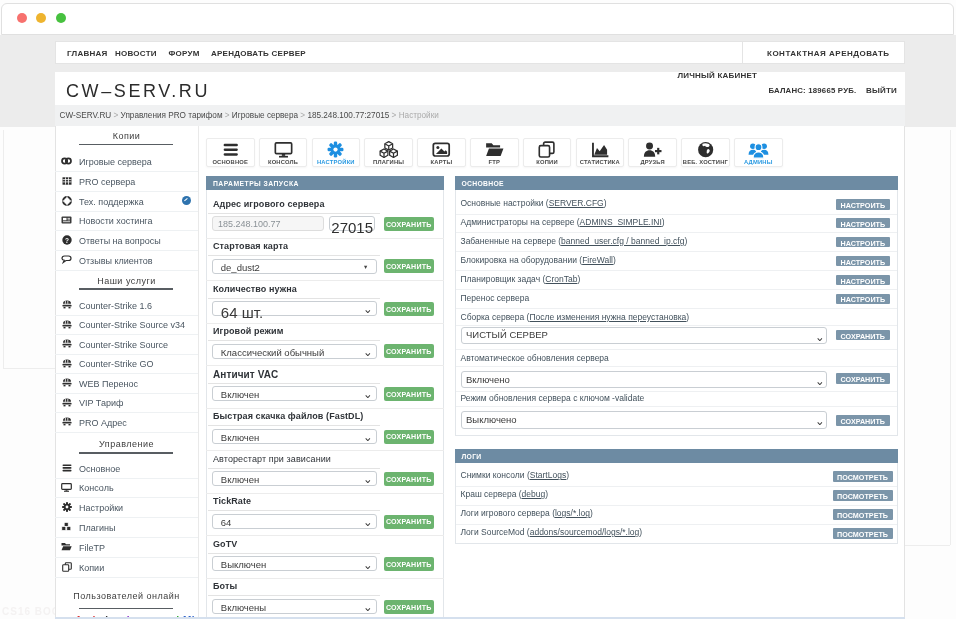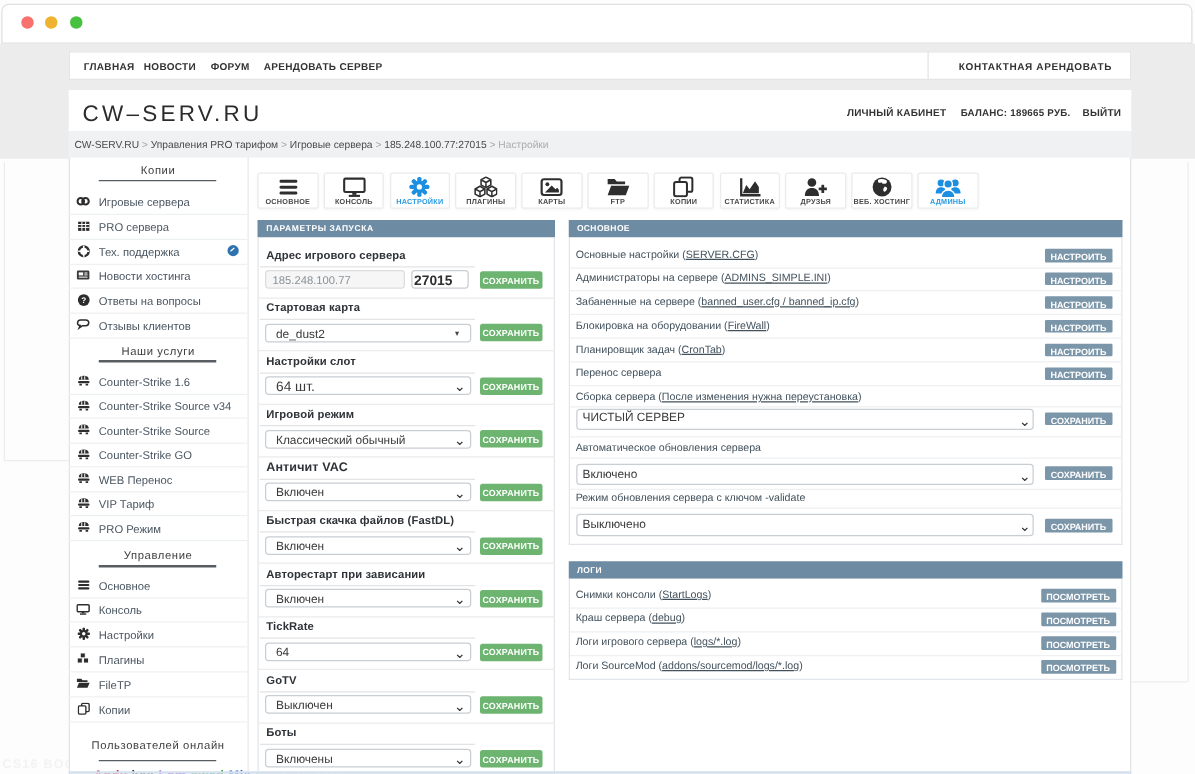--- a/index.html
+++ b/index.html
@@ -21,21 +21,21 @@
 <div class="a" style="left:2px;top:606px;font-size:10px;font-weight:bold;color:#f4f2f2;letter-spacing:1px;">CS16 BOOST 013</div>
 <div class="a" style="left:55px;top:41px;width:850px;height:23px;background:#fff;border:1px solid #e4e4e4;"></div>
 <div class="a" style="left:67px;top:49px;font-size:8px;font-weight:bold;color:#333;letter-spacing:.25px;">ГЛАВНАЯ</div>
 <div class="a" style="left:115px;top:49px;font-size:8px;font-weight:bold;color:#333;letter-spacing:.25px;">НОВОСТИ</div>
 <div class="a" style="left:168.5px;top:49px;font-size:8px;font-weight:bold;color:#333;letter-spacing:.25px;">ФОРУМ</div>
 <div class="a" style="left:211px;top:49px;font-size:8px;font-weight:bold;color:#333;letter-spacing:.25px;">АРЕНДОВАТЬ СЕРВЕР</div>
 <div class="a" style="left:742px;top:41px;width:163px;height:23px;border-left:1px solid #e4e4e4;"></div>
 <div class="a" style="left:767px;top:49px;font-size:8px;font-weight:bold;color:#333;letter-spacing:.5px;">КОНТАКТНАЯ АРЕНДОВАТЬ</div>
 <div class="a" style="left:55px;top:72px;width:850px;height:33px;background:#fff;"></div>
 <div class="a" style="left:66px;top:81px;font-size:18px;color:#2b2b2b;letter-spacing:2.6px;">CW–SERV.RU</div>
-<div class="a" style="left:677.5px;top:86px;font-size:8px;font-weight:bold;color:#333;letter-spacing:.2px;">ЛИЧНЫЙ КАБИНЕТ</div>
+<div class="a" style="left:677.5px;top:71px;font-size:8px;font-weight:bold;color:#333;letter-spacing:.2px;">ЛИЧНЫЙ КАБИНЕТ</div>
 <div class="a" style="left:768.5px;top:86px;font-size:7.8px;font-weight:bold;color:#333;letter-spacing:.2px;">БАЛАНС: 189665 РУБ.</div>
 <div class="a" style="left:866px;top:86px;font-size:8px;font-weight:bold;color:#333;letter-spacing:.2px;">ВЫЙТИ</div>
 <div class="a" style="left:55px;top:105px;width:850px;height:21px;background:#f0f1f2;"></div>
 <div class="a" style="left:59.5px;top:111.2px;font-size:8.2px;"><span style="color:#4a4a4a;">CW-SERV.RU</span><span style="color:#a8a8a8;"> &gt; </span><span style="color:#4a4a4a;">Управления PRO тарифом</span><span style="color:#a8a8a8;"> &gt; </span><span style="color:#4a4a4a;">Игровые сервера</span><span style="color:#a8a8a8;"> &gt; </span><span style="color:#4a4a4a;">185.248.100.77:27015</span><span style="color:#a8a8a8;"> &gt; </span><span style="color:#ababab;">Настройки</span></div>
 <div class="a" style="left:55px;top:126px;width:850px;height:493px;background:#fff;border-left:1px solid #e3e3e3;border-right:1px solid #e3e3e3;"></div>
 <div class="a" style="left:198px;top:126px;width:1px;height:493px;background:#e9e9e9;"></div>
 <div class="a" style="left:55px;top:131.0px;width:143px;text-align:center;font-size:9px;color:#3d3d3d;letter-spacing:.5px;">Копии</div>
 <div class="a" style="left:79px;top:143.6px;width:93.6px;height:1.8px;background:#585d62;"></div>
 <div class="a" style="left:60px;top:155.79999999999998px;width:13px;height:11px;display:flex;align-items:center;justify-content:center;">
     <svg width="11" height="8" viewBox="0 0 11 8">
@@ -170,21 +170,21 @@
 <div class="a" style="left:60px;top:416.4px;width:13px;height:11px;display:flex;align-items:center;justify-content:center;">
     <svg width="10" height="9" viewBox="0 0 10 9">
       <path d="M1 3.8 Q1 0.6 5 0.6 Q9 0.6 9 3.8 Z" fill="#2d2d2d"></path>
       <line x1="3.4" y1="0.9" x2="3.4" y2="3.8" stroke="#fff" stroke-width="0.8"></line>
       <line x1="5.8" y1="0.9" x2="5.8" y2="3.8" stroke="#fff" stroke-width="0.8"></line>
       <rect x="0.4" y="4.7" width="9.2" height="1.9" rx="0.9" fill="#2d2d2d"></rect>
       <rect x="1.5" y="7" width="2" height="1.4" fill="#2d2d2d"></rect>
       <rect x="6.5" y="7" width="2" height="1.4" fill="#2d2d2d"></rect>
     </svg>
   </div>
-<div class="a" style="left:79px;top:417.9px;font-size:9px;color:#4a5661;">PRO Режим</div>
+<div class="a" style="left:79px;top:417.9px;font-size:9px;color:#4a5661;">PRO Адрес</div>
 <div class="a" style="left:55px;top:431.8px;width:143px;height:1px;background:#eef1f3;"></div>
 <div class="a" style="left:55px;top:438.6px;width:143px;text-align:center;font-size:9px;color:#3d3d3d;letter-spacing:.5px;">Управление</div>
 <div class="a" style="left:79px;top:452.3px;width:93.6px;height:1.8px;background:#585d62;"></div>
 <div class="a" style="left:60px;top:462.0px;width:13px;height:11px;display:flex;align-items:center;justify-content:center;">
     <svg width="10" height="8" viewBox="0 0 10 8">
       <rect x="0.5" y="0.4" width="9" height="1.7" rx="0.8" fill="#2d2d2d"></rect>
       <rect x="0.5" y="3.1" width="9" height="1.7" rx="0.8" fill="#2d2d2d"></rect>
       <rect x="0.5" y="5.8" width="9" height="1.7" rx="0.8" fill="#2d2d2d"></rect>
     </svg>
   </div>
@@ -354,36 +354,36 @@
   </div>
 <div class="a" style="left:725.9999999999999px;top:159.3px;width:64.5px;text-align:center;font-size:5.8px;font-weight:bold;color:#2a9ae2;letter-spacing:.2px;">АДМИНЫ</div>
 <div class="a" style="left:206px;top:176.2px;width:238px;height:14px;background:#6d8ba3;"></div>
 <div class="a" style="left:213px;top:180px;font-size:6.8px;font-weight:bold;color:#fff;letter-spacing:.45px;">ПАРАМЕТРЫ ЗАПУСКА</div>
 <div class="a" style="left:206px;top:190.2px;width:238px;height:428.8px;background:#fff;border:1px solid #e2e6ea;border-top:none;"></div>
 <div class="a" style="left:213px;top:198.5px;font-size:9px;font-weight:bold;color:#2f3338;letter-spacing:.1px;">Адрес игрового сервера</div>
 <div class="a" style="left:208px;top:212.5px;width:172px;height:1px;background:#e3e3e3;"></div>
 <div class="a" style="left:211.8px;top:215.95px;width:112px;height:15px;background:#f6f6f6;border:1px solid #ddd;border-radius:3px;"></div>
 <div class="a" style="left:218px;top:219.35px;font-size:9px;color:#8a9196;">185.248.100.77</div>
 <div class="a" style="left:328.8px;top:215.95px;width:46px;height:15px;background:#fff;border:1px solid #c9ced3;border-radius:3px;"></div>
-<div class="a" style="left:331.3px;top:219.14999999999998px;font-size:11px;font-weight:bold;color:#2f2f2f;">27015</div>
+<div class="a" style="left:331.3px;top:219.14999999999998px;font-size:15px;font-weight:normal;color:#2f2f2f;">27015</div>
 <div class="a" style="left:384px;top:216.75px;width:49.5px;height:14px;background:#6cb46f;border-radius:2px;"></div>
 <div class="a" style="left:384px;top:220.54999999999998px;width:49.5px;text-align:center;font-size:7.1px;font-weight:bold;color:#fff;letter-spacing:.2px;">СОХРАНИТЬ</div>
 <div class="a" style="left:206px;top:237.54999999999998px;width:238px;height:1px;background:#ececec;"></div>
 <div class="a" style="left:213px;top:241.0px;font-size:9px;font-weight:bold;color:#2f3338;letter-spacing:.1px;">Стартовая карта</div>
 <div class="a" style="left:208px;top:255.0px;width:172px;height:1px;background:#e3e3e3;"></div>
 <div class="a" style="left:211.8px;top:258.5px;width:165px;height:15px;background:#fff;border:1px solid #c9ced3;border-radius:3px;"></div>
 <div class="a" style="left:220.8px;top:261.5px;font-size:9.5px;color:#3a3a3a;">de_dust2</div>
 <div class="a" style="left:364px;top:262.9px;font-size:6.5px;color:#444;">▾</div>
 <div class="a" style="left:384px;top:259.3px;width:49.5px;height:14px;background:#6cb46f;border-radius:2px;"></div>
 <div class="a" style="left:384px;top:263.1px;width:49.5px;text-align:center;font-size:7.1px;font-weight:bold;color:#fff;letter-spacing:.2px;">СОХРАНИТЬ</div>
 <div class="a" style="left:206px;top:280.1px;width:238px;height:1px;background:#ececec;"></div>
-<div class="a" style="left:213px;top:283.6px;font-size:9px;font-weight:bold;color:#2f3338;letter-spacing:.1px;">Настройки слот</div>
+<div class="a" style="left:213px;top:283.6px;font-size:9px;font-weight:bold;color:#2f3338;letter-spacing:.1px;">Количество нужна</div>
 <div class="a" style="left:208px;top:297.6px;width:172px;height:1px;background:#e3e3e3;"></div>
 <div class="a" style="left:211.8px;top:301.05px;width:165px;height:15px;background:#fff;border:1px solid #c9ced3;border-radius:3px;"></div>
-<div class="a" style="left:220.8px;top:304.05px;font-size:11px;color:#3a3a3a;">64 шт.</div>
+<div class="a" style="left:220.8px;top:304.05px;font-size:15px;color:#3a3a3a;">64 шт.</div>
 <div class="a" style="left:363px;top:302.25px;font-size:11.5px;color:#333;">⌄</div>
 <div class="a" style="left:384px;top:301.85px;width:49.5px;height:14px;background:#6cb46f;border-radius:2px;"></div>
 <div class="a" style="left:384px;top:305.65000000000003px;width:49.5px;text-align:center;font-size:7.1px;font-weight:bold;color:#fff;letter-spacing:.2px;">СОХРАНИТЬ</div>
 <div class="a" style="left:206px;top:322.65000000000003px;width:238px;height:1px;background:#ececec;"></div>
 <div class="a" style="left:213px;top:326.1px;font-size:9px;font-weight:bold;color:#2f3338;letter-spacing:.1px;">Игровой режим</div>
 <div class="a" style="left:208px;top:340.1px;width:172px;height:1px;background:#e3e3e3;"></div>
 <div class="a" style="left:211.8px;top:343.6px;width:165px;height:15px;background:#fff;border:1px solid #c9ced3;border-radius:3px;"></div>
 <div class="a" style="left:220.8px;top:346.6px;font-size:9.5px;color:#3a3a3a;">Классический обычный</div>
 <div class="a" style="left:363px;top:344.8px;font-size:11.5px;color:#333;">⌄</div>
 <div class="a" style="left:384px;top:344.40000000000003px;width:49.5px;height:14px;background:#6cb46f;border-radius:2px;"></div>
@@ -398,21 +398,21 @@
 <div class="a" style="left:384px;top:390.75px;width:49.5px;text-align:center;font-size:7.1px;font-weight:bold;color:#fff;letter-spacing:.2px;">СОХРАНИТЬ</div>
 <div class="a" style="left:206px;top:407.75px;width:238px;height:1px;background:#ececec;"></div>
 <div class="a" style="left:213px;top:411.2px;font-size:9px;font-weight:bold;color:#2f3338;letter-spacing:.1px;">Быстрая скачка файлов (FastDL)</div>
 <div class="a" style="left:208px;top:425.2px;width:172px;height:1px;background:#e3e3e3;"></div>
 <div class="a" style="left:211.8px;top:428.7px;width:165px;height:15px;background:#fff;border:1px solid #c9ced3;border-radius:3px;"></div>
 <div class="a" style="left:220.8px;top:431.7px;font-size:9.5px;color:#3a3a3a;">Включен</div>
 <div class="a" style="left:363px;top:429.9px;font-size:11.5px;color:#333;">⌄</div>
 <div class="a" style="left:384px;top:429.5px;width:49.5px;height:14px;background:#6cb46f;border-radius:2px;"></div>
 <div class="a" style="left:384px;top:433.3px;width:49.5px;text-align:center;font-size:7.1px;font-weight:bold;color:#fff;letter-spacing:.2px;">СОХРАНИТЬ</div>
 <div class="a" style="left:206px;top:450.3px;width:238px;height:1px;background:#ececec;"></div>
-<div class="a" style="left:213px;top:453.8px;font-size:9px;font-weight:bold;color:#2f3338;letter-spacing:.1px;">Авторестарт при зависании</div>
+<div class="a" style="left:213px;top:453.8px;font-size:9px;font-weight:normal;color:#2f3338;letter-spacing:.1px;">Авторестарт при зависании</div>
 <div class="a" style="left:208px;top:467.8px;width:172px;height:1px;background:#e3e3e3;"></div>
 <div class="a" style="left:211.8px;top:471.25px;width:165px;height:15px;background:#fff;border:1px solid #c9ced3;border-radius:3px;"></div>
 <div class="a" style="left:220.8px;top:474.25px;font-size:9.5px;color:#3a3a3a;">Включен</div>
 <div class="a" style="left:363px;top:472.45px;font-size:11.5px;color:#333;">⌄</div>
 <div class="a" style="left:384px;top:472.05px;width:49.5px;height:14px;background:#6cb46f;border-radius:2px;"></div>
 <div class="a" style="left:384px;top:475.85px;width:49.5px;text-align:center;font-size:7.1px;font-weight:bold;color:#fff;letter-spacing:.2px;">СОХРАНИТЬ</div>
 <div class="a" style="left:206px;top:492.85px;width:238px;height:1px;background:#ececec;"></div>
 <div class="a" style="left:213px;top:496.3px;font-size:9px;font-weight:bold;color:#2f3338;letter-spacing:.1px;">TickRate</div>
 <div class="a" style="left:208px;top:510.3px;width:172px;height:1px;background:#e3e3e3;"></div>
 <div class="a" style="left:211.8px;top:513.8px;width:165px;height:15px;background:#fff;border:1px solid #c9ced3;border-radius:3px;"></div>

